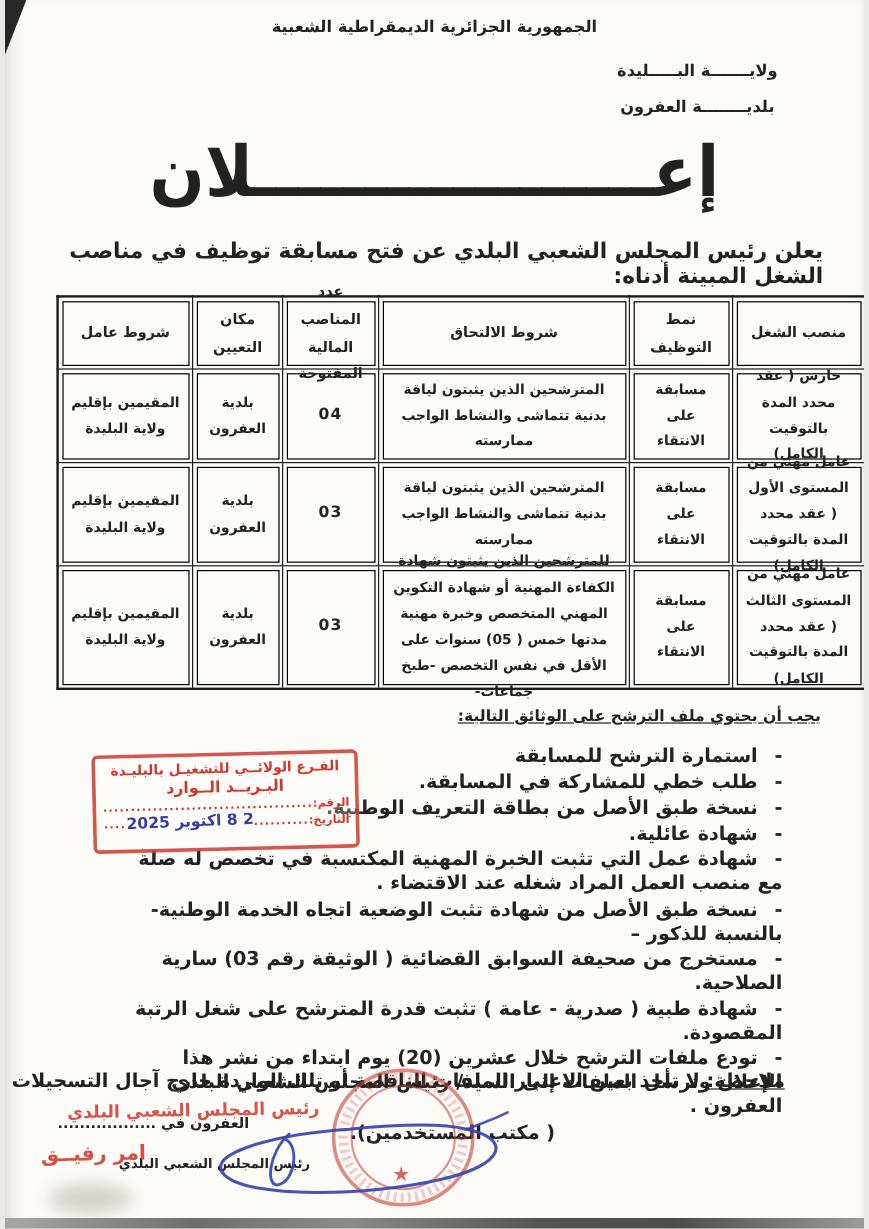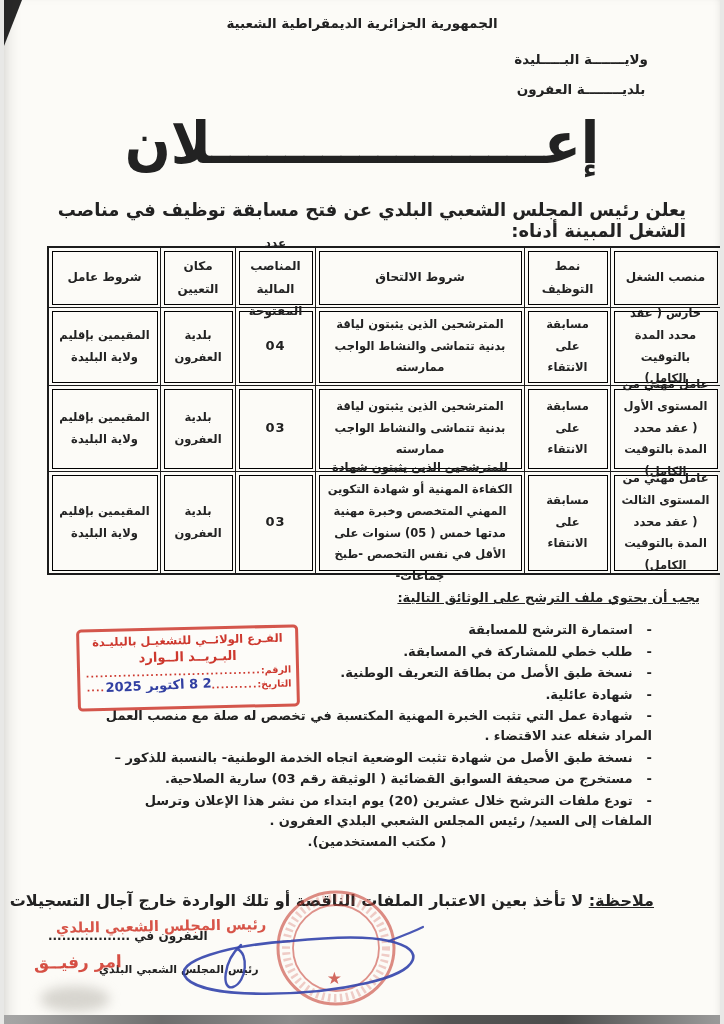--- a/index.html
+++ b/index.html
@@ -19,22 +19,22 @@
              table-layout:fixed;direction:rtl;}
   table.jobs,table.jobs td,table.jobs th{border:1.6px solid #1c1c1c;}
   table.jobs{border-width:2.5px;}
   table.jobs th,table.jobs td{padding:2.5px;vertical-align:middle;}
   .cellin{border:1px solid #000000;height:100%;display:flex;align-items:center;justify-content:center;
           text-align:center;font-size:11.5px;font-weight:700;line-height:1.9;padding:3px 5px;box-sizing:border-box;}
   th .cellin{font-size:12px;}
   .h-head{height:54px;} .h-r1{height:72px;} .h-r2{height:80px;} .h-r3{height:96px;}
   .count{font-size:13px;letter-spacing:1px;}
   
-  .docs-heading{top:590px;right:20px;font-size:13px;font-weight:700;text-decoration:underline;margin-left:20px;}
-  .docs-list{top:620px;right:68px;left:98px;font-size:13px;font-weight:600;}
+  .docs-heading{top:590px;right:36px;font-size:13px;font-weight:700;text-decoration:underline;margin-left:20px;}
+  .docs-list{top:620px;right:68px;left:98px;font-size:16px;font-weight:600;}
   .docs-list .item{line-height:20px;margin-bottom:1.5px;text-align:right;}
   .docs-list .item::before{content:"-";margin-left:14px;font-weight:700;}
   .docs-list .subline{line-height:20px;text-align:center;font-weight:700;}
   .note-line{top:891px;right:66px;font-size:16px;font-weight:700;}
   .note-label{text-decoration:underline;}
   
   .rect-stamp{top:627px;left:73px;width:222px;height:82px;border:3px solid rgba(205,56,46,.85);
               border-radius:5px;transform:rotate(-1.4deg);color:#cd382e;text-align:center;
               padding:3px 5px;box-sizing:border-box;background:rgba(255,255,255,.25);}
   .rect-stamp .l1{font-size:11.5px;font-weight:700;line-height:15px;}
@@ -165,20 +165,21 @@
   <div class="abs docs-heading">يجب أن يحتوي ملف الترشح على الوثائق التالية:</div>
 
   <div class="abs docs-list">
     <div class="item">استمارة الترشح للمسابقة</div>
     <div class="item">طلب خطي للمشاركة في المسابقة.</div>
     <div class="item">نسخة طبق الأصل من بطاقة التعريف الوطنية.</div>
     <div class="item">شهادة عائلية.</div>
     <div class="item">شهادة عمل التي تثبت الخبرة المهنية المكتسبة في تخصص له صلة مع منصب العمل المراد شغله عند الاقتضاء .</div>
     <div class="item">نسخة طبق الأصل من شهادة تثبت الوضعية اتجاه الخدمة الوطنية- بالنسبة للذكور –</div>
     <div class="item">مستخرج من صحيفة السوابق القضائية ( الوثيقة رقم 03) سارية الصلاحية.</div>
+    <div class="item">شهادة طبية ( صدرية - عامة ) تثبت قدرة المترشح على شغل الرتبة المقصودة.</div>
     <div class="item">تودع ملفات الترشح خلال عشرين (20) يوم ابتداء من نشر هذا الإعلان وترسل الملفات إلى السيد/ رئيس المجلس الشعبي البلدي العفرون .</div>
     <div class="subline">( مكتب المستخدمين).</div>
   </div>
 
   <div class="abs note-line">
     <span class="note-label">ملاحظة:</span><span> لا تأخذ بعين الاعتبار الملفات الناقصة أو تلك الواردة خارج آجال التسجيلات</span>
   </div>
 
   <div class="abs rect-stamp">
     <div class="l1">الفـرع الولائــي للتشغيـل بالبليـدة</div>

